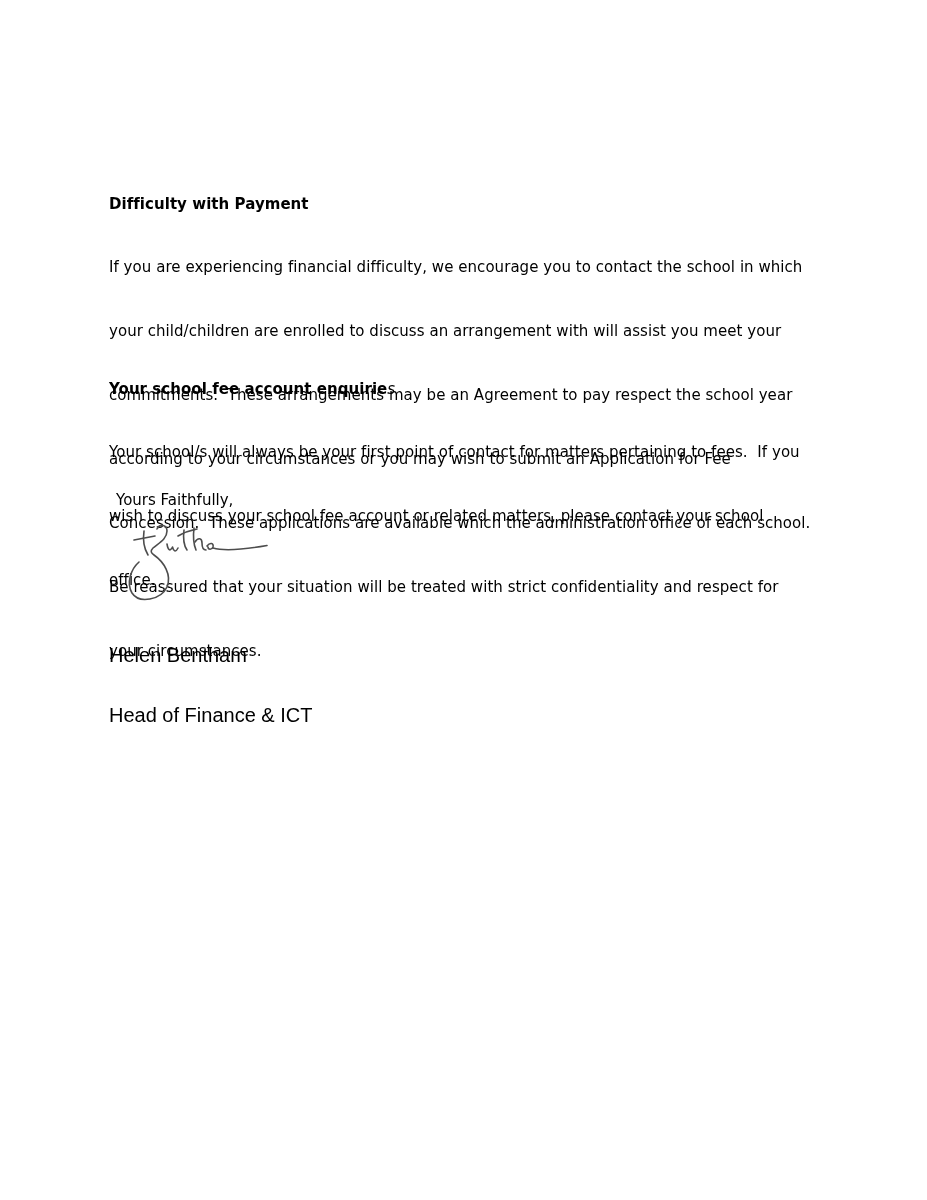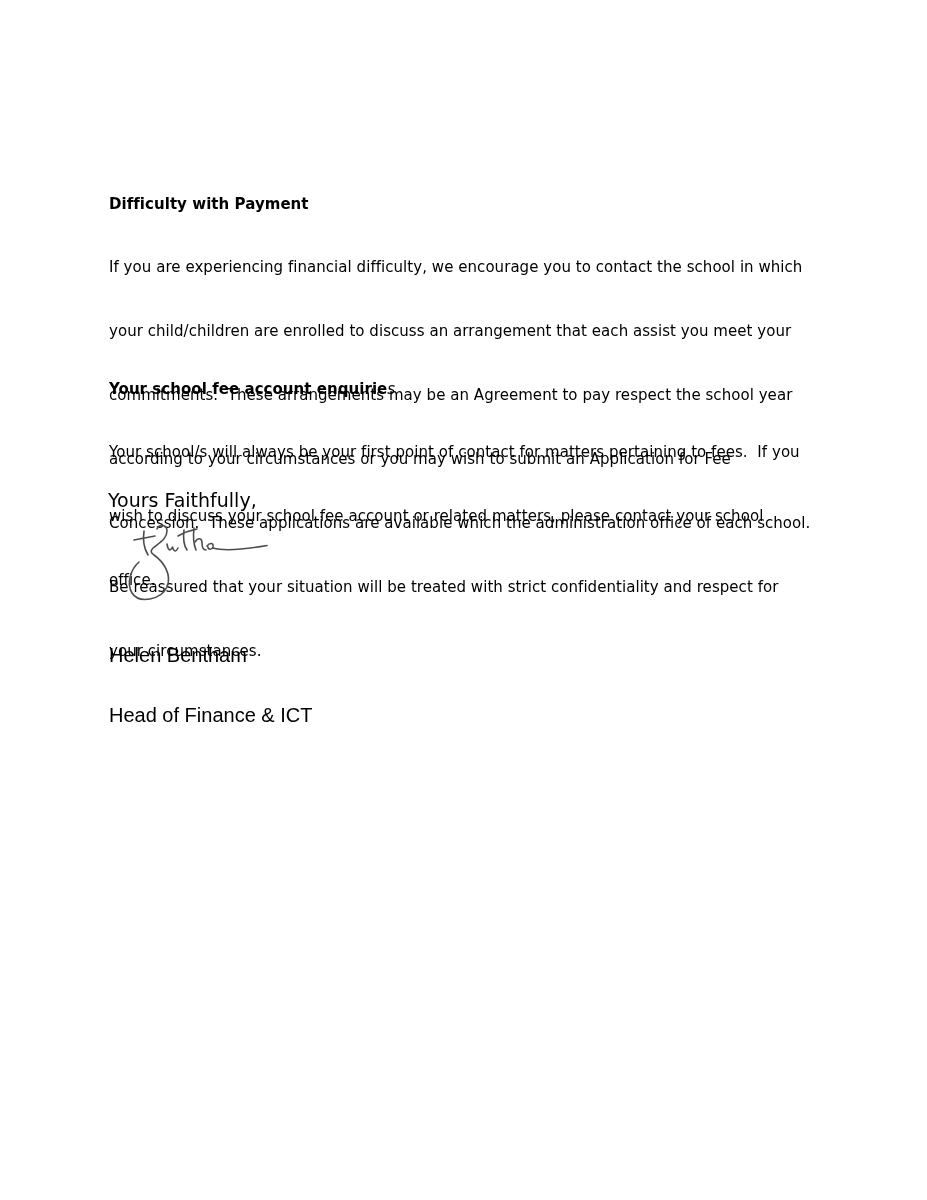--- a/index.html
+++ b/index.html
@@ -18,22 +18,22 @@
     left: 109px;
     font-size: 15px;
     line-height: 21.3px;
     white-space: pre;
     letter-spacing: 0.05px;
   }
   .sec .heading { font-weight: bold; }
   .heading-italic { font-style: italic; font-weight: normal; }
   .closing {
     position: absolute;
-    left: 108px;
-    font-size: 19px;
+    left: 116px;
+    font-size: 15px;
     line-height: 21px;
     white-space: pre;
   }
   .signature-wrap {
     position: absolute;
     left: 107px;
     top: 512px;
     width: 165px;
     height: 95px;
   }
@@ -48,21 +48,21 @@
   }
 </style>
 </head>
 <body>
 
 <div class="page">
 
   <section class="sec" style="top:151px">
     <div class="heading">Difficulty with Payment</div>
     <div class="line">If you are experiencing financial difficulty, we encourage you to contact the school in which</div>
-    <div class="line">your child/children are enrolled to discuss an arrangement that each assist you meet your</div>
+    <div class="line">your child/children are enrolled to discuss an arrangement with will assist you meet your</div>
     <div class="line">commitments.  These arrangements may be an Agreement to pay respect the school year</div>
     <div class="line">according to your circumstances or you may wish to submit an Application for Fee</div>
     <div class="line">Concession.  These applications are available which the administration office of each school.</div>
     <div class="line">Be reassured that your situation will be treated with strict confidentiality and respect for</div>
     <div class="line">your circumstances.</div>
   </section>
 
   <section class="sec" style="top:336px">
     <div class="heading"><span>Your school fee account enquirie</span><span class="heading-italic">s</span></div>
     <div class="line">Your school/s will always be your first point of contact for matters pertaining to fees.  If you</div>

